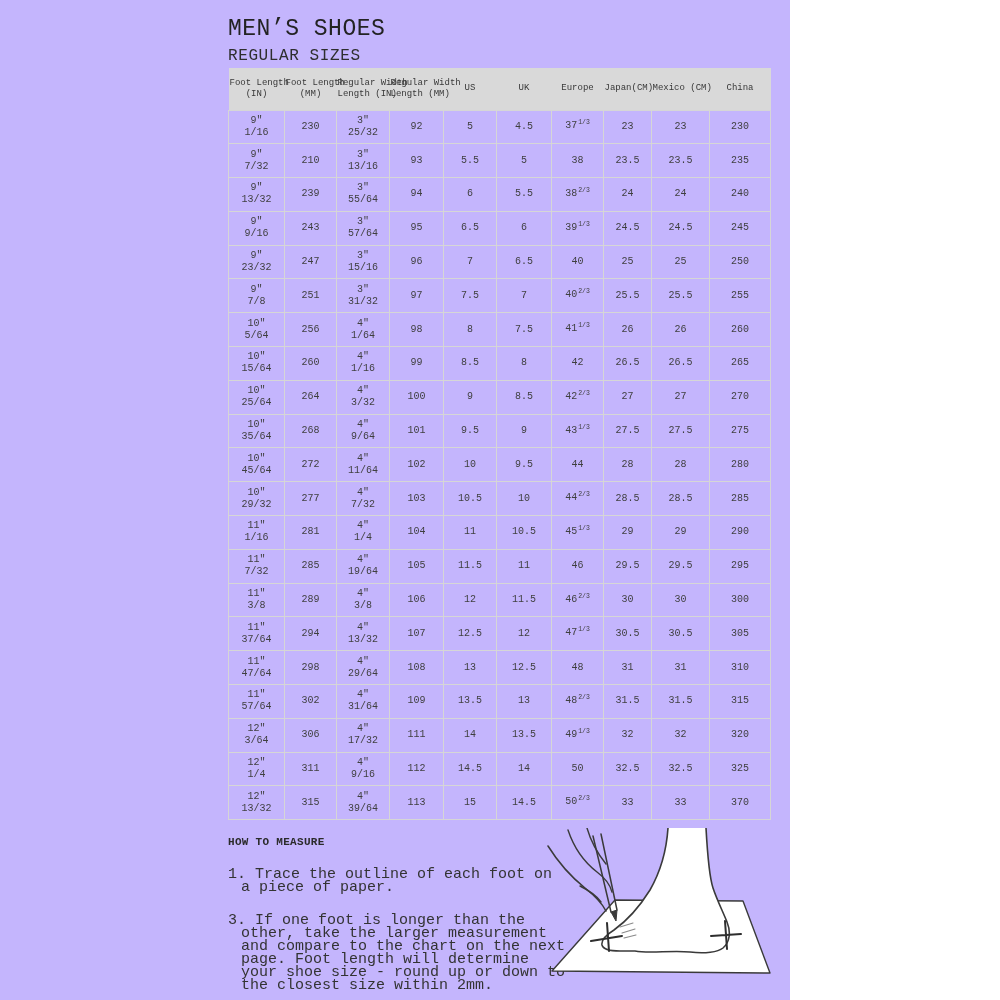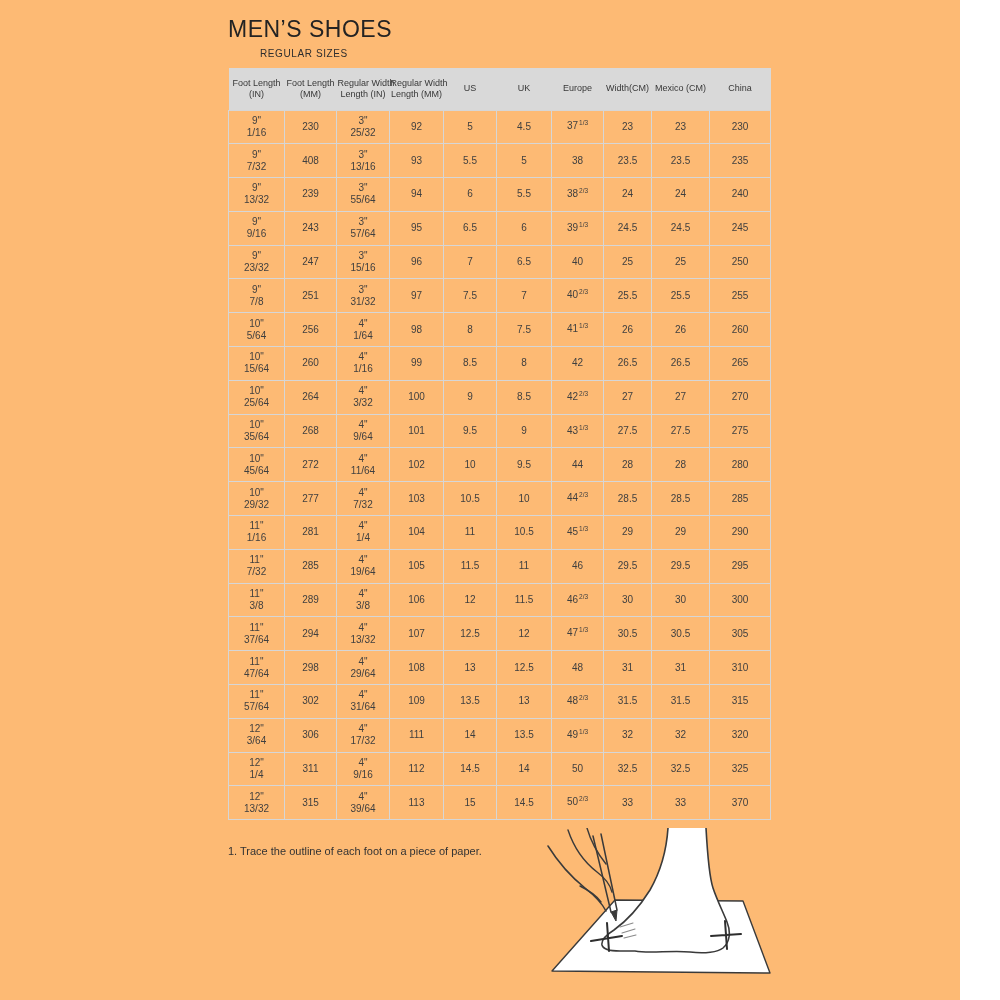--- a/index.html
+++ b/index.html
@@ -4,31 +4,31 @@
 <style>
   * { margin: 0; padding: 0; box-sizing: border-box; }
   html, body { background: #ffffff; }
   body {
     width: 1000px; height: 1000px;
     font-family: "Liberation Sans", "DejaVu Sans", sans-serif;
     color: #3d3d3d;
     position: relative;
     overflow: hidden;
   }
-  .canvas { position: absolute; top: 0; left: 0; width: 960px; height: 1000px; background: #fdba74; }
+  .canvas { position: absolute; top: 0; left: 0; width: 790px; height: 1000px; background: #c4b5fd; font-family: Liberation Mono, monospace; }
 
   
   .page-header { position: absolute; left: 228px; top: 16px; }
   .page-title {
     font-size: 23px; font-weight: 500; letter-spacing: 0.5px;
     color: #232323;
   }
   .page-subtitle {
-    font-size: 10px; font-weight: 400; letter-spacing: 0.6px;
-    color: #2e2e2e; margin-top: 5px; margin-left: 32px;
+    font-size: 16px; font-weight: 400; letter-spacing: 0.6px;
+    color: #2e2e2e; margin-top: 5px;
   }
 
   
   .size-table-wrap { position: absolute; left: 228px; top: 68px; width: 542px; }
   table.size-table { border-collapse: collapse; table-layout: fixed; width: 542px; padding-left: 38px; }
   table.size-table thead th {
     background: #d9d9d9;
     border: none;
     height: 42px;
     font-size: 9px; font-weight: 400; color: #383838;
@@ -47,21 +47,21 @@
   }
   table.size-table tbody td sup {
     font-size: 6.5px; vertical-align: baseline;
     position: relative; top: -4px; margin-left: 1px;
   }
 
   
   .how-to { position: absolute; left: 228px; top: 836px; width: 342px; }
   .how-to-heading { font-size: 11px; font-weight: 700; color: #2b2b2b; letter-spacing: 0.3px; }
   .how-to-intro { font-size: 9.5px; color: #333; margin-top: 15px; line-height: 13px; }
-  .step { font-size: 11px; color: #333; line-height: 13px; margin-top: 9px;
+  .step { font-size: 15px; color: #333; line-height: 13px; margin-top: 20px;
           padding-left: 13px; text-indent: -13px; }
 
   
   .illustration { position: absolute; left: 540px; top: 828px; width: 245px; height: 172px; }
   .illustration svg { display: block; }
 </style>
 </head>
 <body>
 
 <div class="canvas">
@@ -87,41 +87,41 @@
       </colgroup>
       <thead>
         <tr>
             <th><span class="hline">Foot Length</span><br><span class="hline">(IN)</span></th>
             <th><span class="hline">Foot Length</span><br><span class="hline">(MM)</span></th>
             <th><span class="hline">Regular Width</span><br><span class="hline">Length (IN)</span></th>
             <th><span class="hline">Regular Width</span><br><span class="hline">Length (MM)</span></th>
             <th><span class="hline">US</span></th>
             <th><span class="hline">UK</span></th>
             <th><span class="hline">Europe</span></th>
-            <th><span class="hline">Width(CM)</span></th>
+            <th><span class="hline">Japan(CM)</span></th>
             <th><span class="hline">Mexico (CM)</span></th>
             <th><span class="hline">China</span></th>
           </tr>
       </thead>
       <tbody>
           <tr>
             <td>9"<br>1/16</td>
             <td>230</td>
             <td>3"<br>25/32</td>
             <td>92</td>
             <td>5</td>
             <td>4.5</td>
             <td>37<sup>1/3</sup></td>
             <td>23</td>
             <td>23</td>
             <td>230</td>
           </tr>
           <tr>
             <td>9"<br>7/32</td>
-            <td>408</td>
+            <td>210</td>
             <td>3"<br>13/16</td>
             <td>93</td>
             <td>5.5</td>
             <td>5</td>
             <td>38</td>
             <td>23.5</td>
             <td>23.5</td>
             <td>235</td>
           </tr>
           <tr>
@@ -350,22 +350,24 @@
             <td>50<sup>2/3</sup></td>
             <td>33</td>
             <td>33</td>
             <td>370</td>
           </tr>
         </tbody>
     </table>
   </div>
 
   <div class="how-to">
+    <div class="how-to-heading">HOW TO MEASURE</div>
     <div id="steps-container">
         <div class="step">1. Trace the outline of each foot on a piece of paper.</div>
+        <div class="step">3. If one foot is longer than the other, take the larger measurement and compare to the chart on the next page. Foot length will determine your shoe size - round up or down to the closest size within 2mm.</div>
       </div>
   </div>
 
   <div class="illustration">
     <svg width="245" height="172" viewBox="0 0 245 172" fill="none" xmlns="http://www.w3.org/2000/svg">
 
       <path d="M 12 143 L 75 72 L 203 73 L 230 145 Z" stroke="#3a3a3a" stroke-width="1.4" fill="#ffffff" stroke-linejoin="round"></path>
 
       <path d="M 128 0 C 126 30 118 48 110 62 C 100 78 88 92 74 102 C 66 107 61 112 62 117 C 63 121 70 123 80 123 L 95 123 C 110 126 130 122 150 124 C 165 126 178 124 183 120 C 190 114 191 104 187 94 C 183 84 177 72 173 60 C 169 48 167 18 166 0" stroke="#3a3a3a" stroke-width="1.6" fill="#ffffff" stroke-linecap="round"></path>
 

